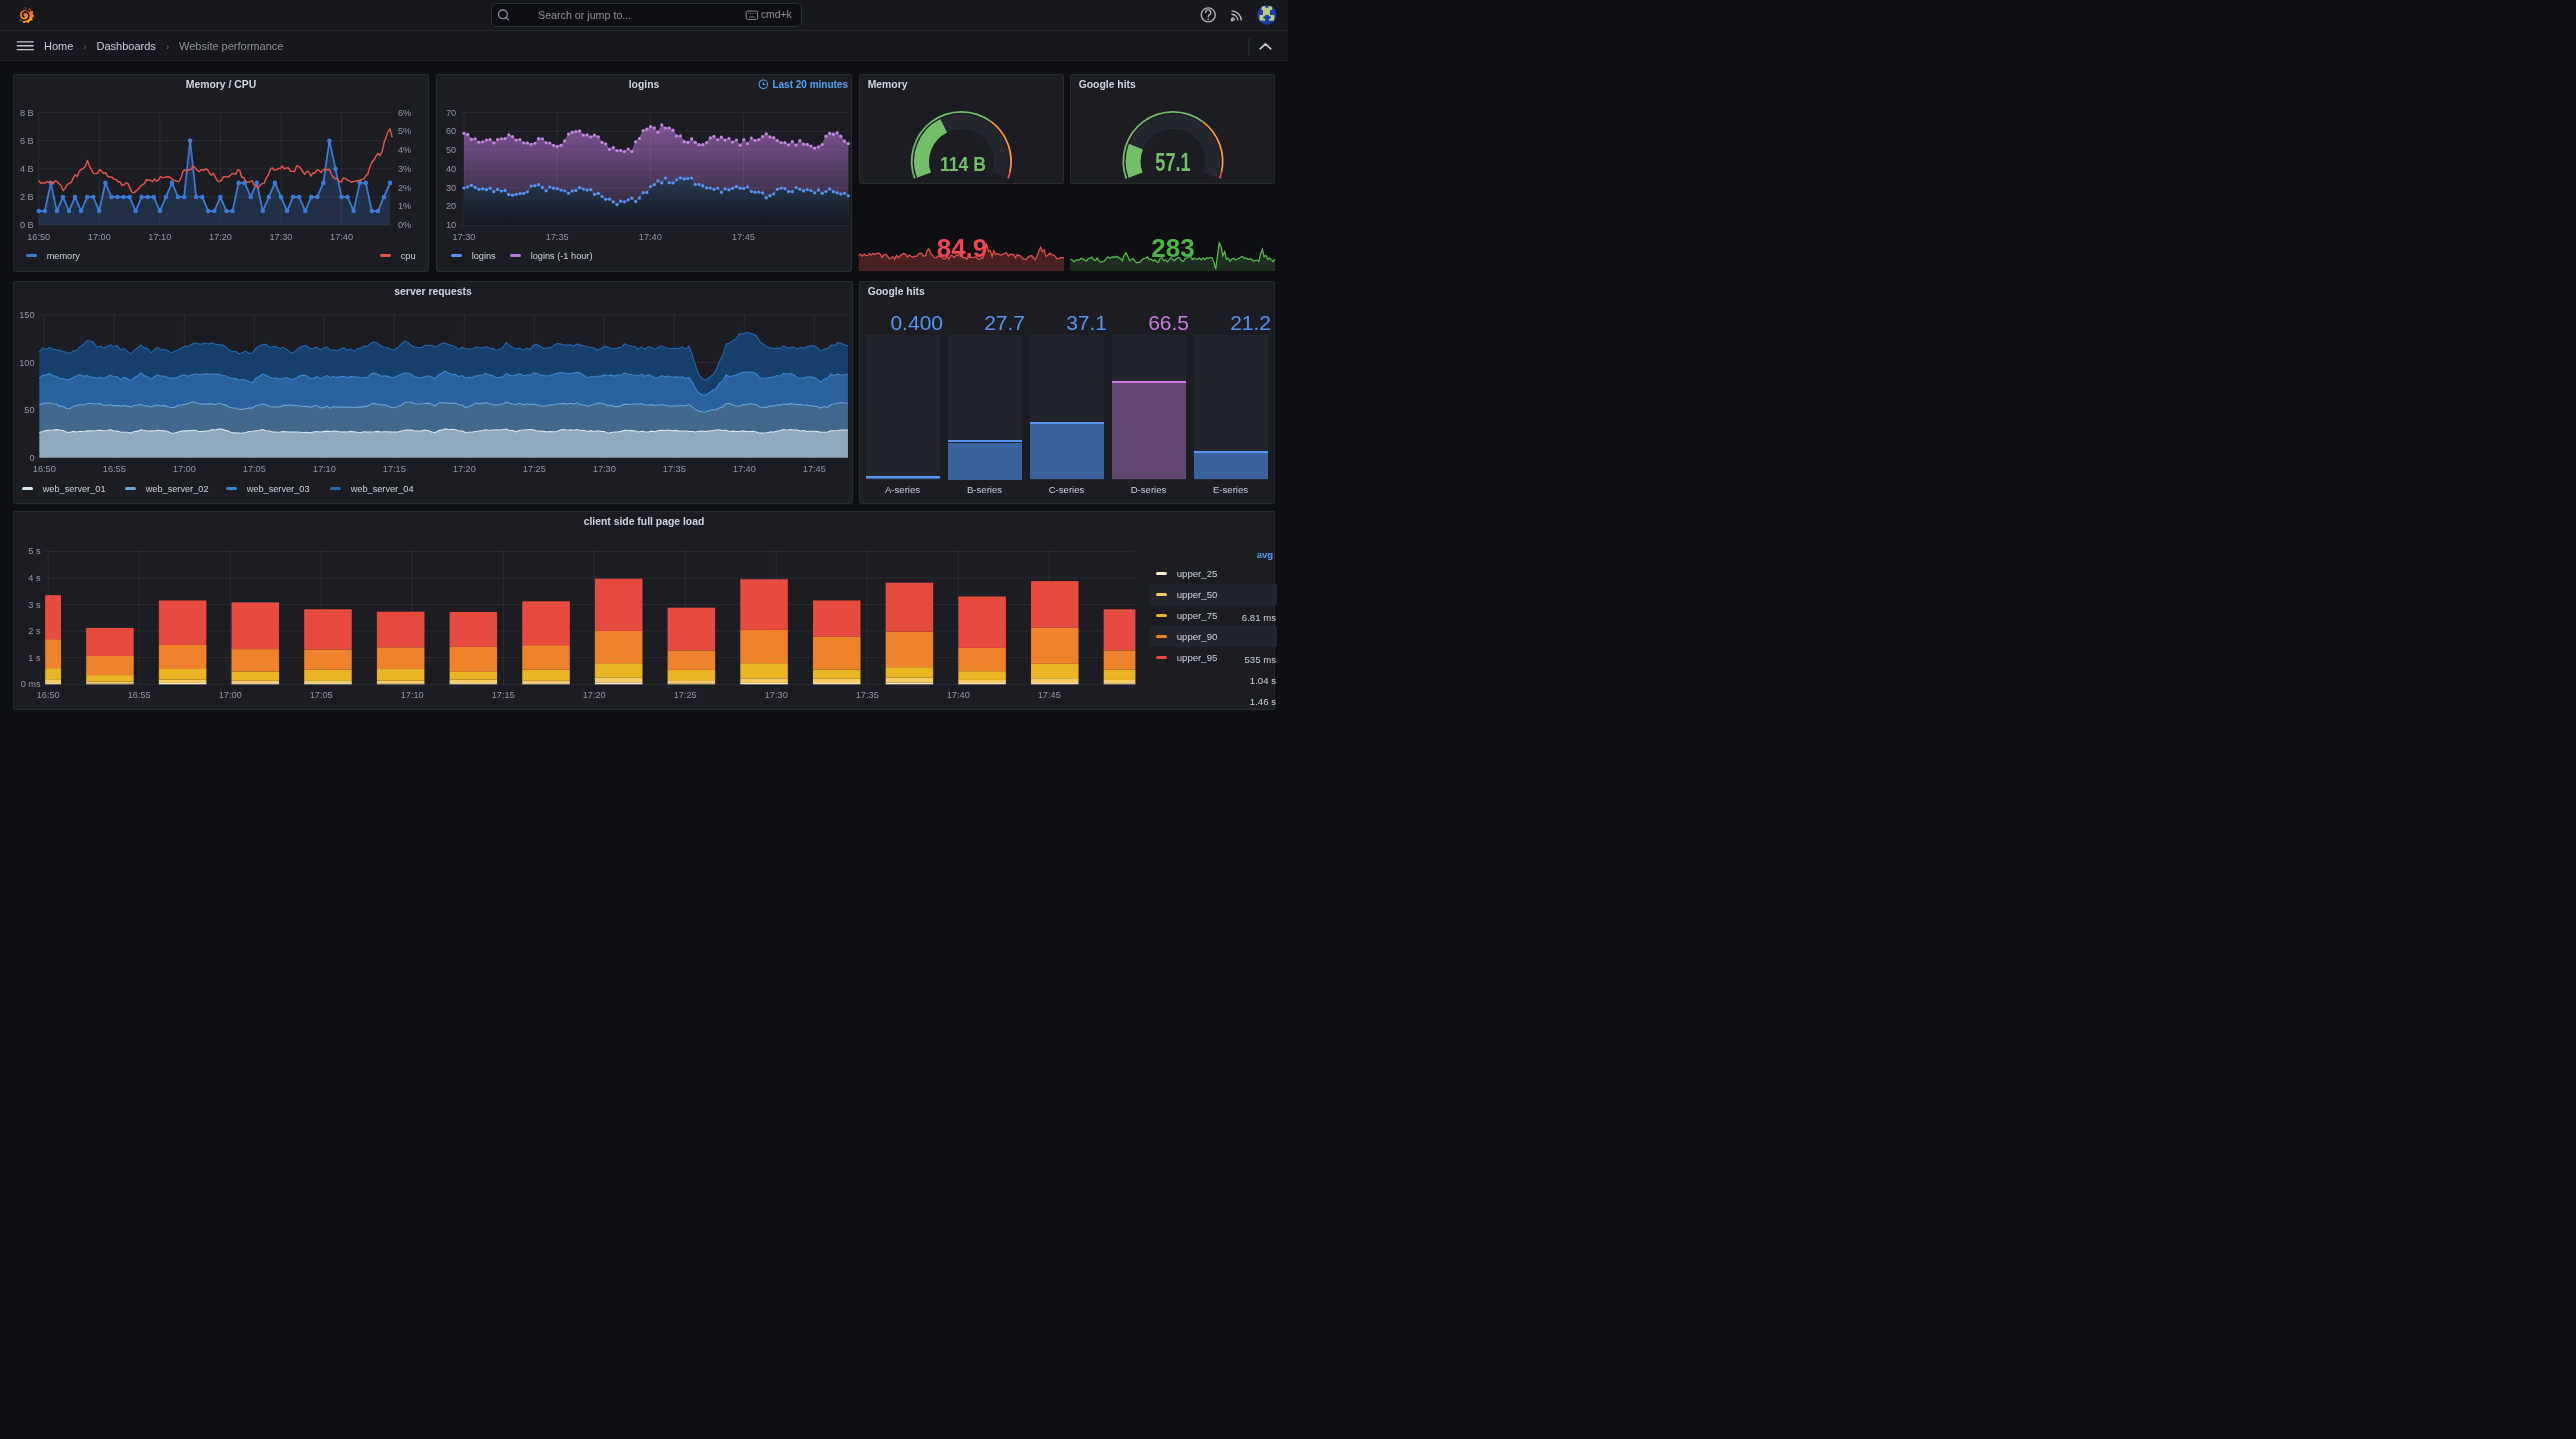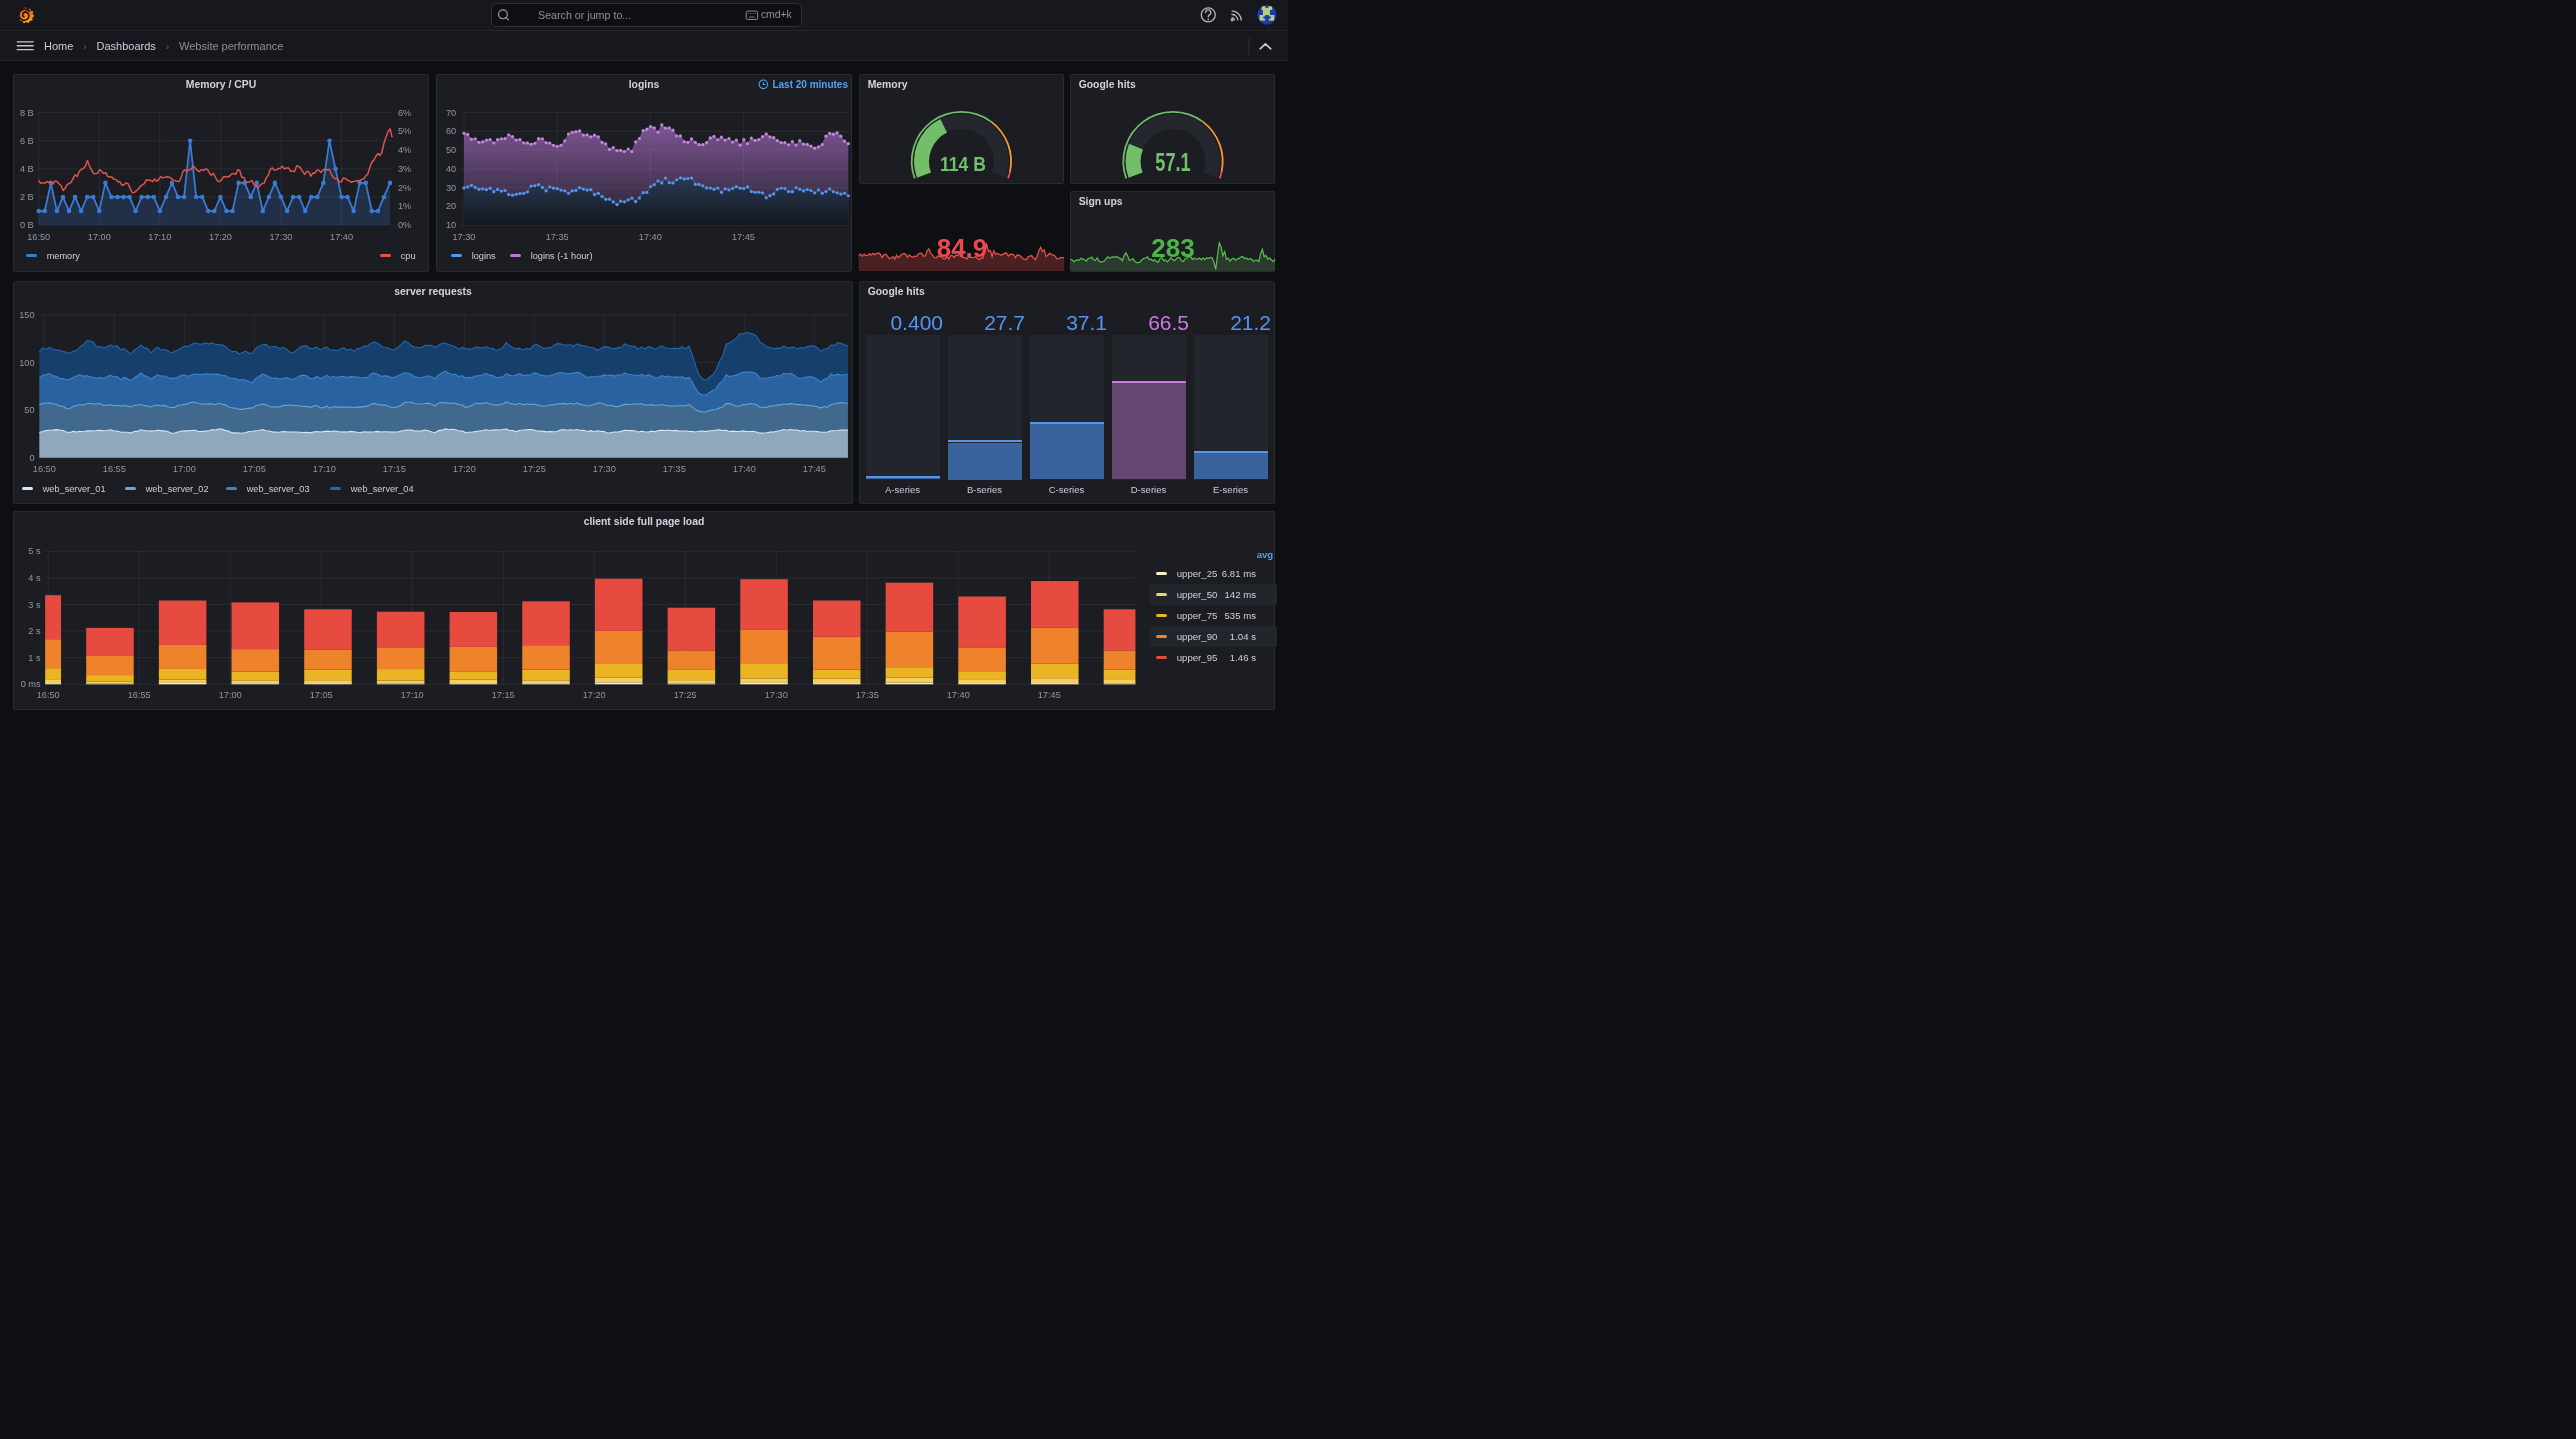--- a/index.html
+++ b/index.html
@@ -29,42 +29,39 @@
 .lastmin { position:absolute; left:736px; top:79px; width:112px; text-align:right; font-size:10px;
   font-weight:600; color:#53a1f0; }
 .bgtrack { position:absolute; background:#22252b; }
 .bgval { position:absolute; font-size:21px; text-align:right; font-weight:400; }
 .bgname { position:absolute; font-size:9.6px; color:#ccccdc; text-align:center; }
 .p9leg { position:absolute; left:1150px; top:549px; width:127px; font-size:9.6px; color:#d0d2da; }
 .p9leg .avg { text-align:right; color:#539df5; padding:0 3.8px 3.1px 0; font-weight:600; }
 .lrow { position:relative; height:21px; line-height:21px; padding:0 3.8px 0 6.1px; border-radius:1.5px; }
 .lrow.hl { background:#22252b; }
 .lrow .ln { }
-.lrow .lv { position:absolute; right:21px; }
+.lrow .lv { position:absolute; right:1px;margin-top:44px; }
 </style></head>
 <body>
 <div id="page">
 <div class="topbar"></div>
 <div class="crumbbar"></div>
 <div class="search"><span class="ph">Search or jump to...</span><span class="cmdk">cmd+k</span></div>
 <div class="crumbs">Home <span class="sep">›</span> Dashboards <span class="sep">›</span> <span class="dim">Website performance</span></div>
 <div class="panel" style="left:13px;top:74px;width:416px;height:198px">
       <div class="ptitle tc">Memory / CPU</div>
     </div>
 <div class="panel" style="left:436px;top:74px;width:416px;height:198px">
       <div class="ptitle tc">logins</div>
     </div>
 <div class="panel" style="left:859px;top:74px;width:205px;height:110px">
       <div class="ptitle">Memory</div>
     </div>
 <div class="panel" style="left:1070px;top:74px;width:205px;height:110px">
       <div class="ptitle">Google hits</div>
-    </div>
-<div class="panel" style="left:1070px;top:191px;width:205px;height:81px">
-      <div class="ptitle">Sign ups</div>
     </div>
 <div class="panel" style="left:13px;top:281px;width:840px;height:223px">
       <div class="ptitle tc">server requests</div>
     </div>
 <div class="panel" style="left:859px;top:281px;width:416px;height:223px">
       <div class="ptitle">Google hits</div>
     </div>
 <div class="panel" style="left:13px;top:511px;width:1262px;height:199px">
       <div class="ptitle tc">client side full page load</div>
     </div>

